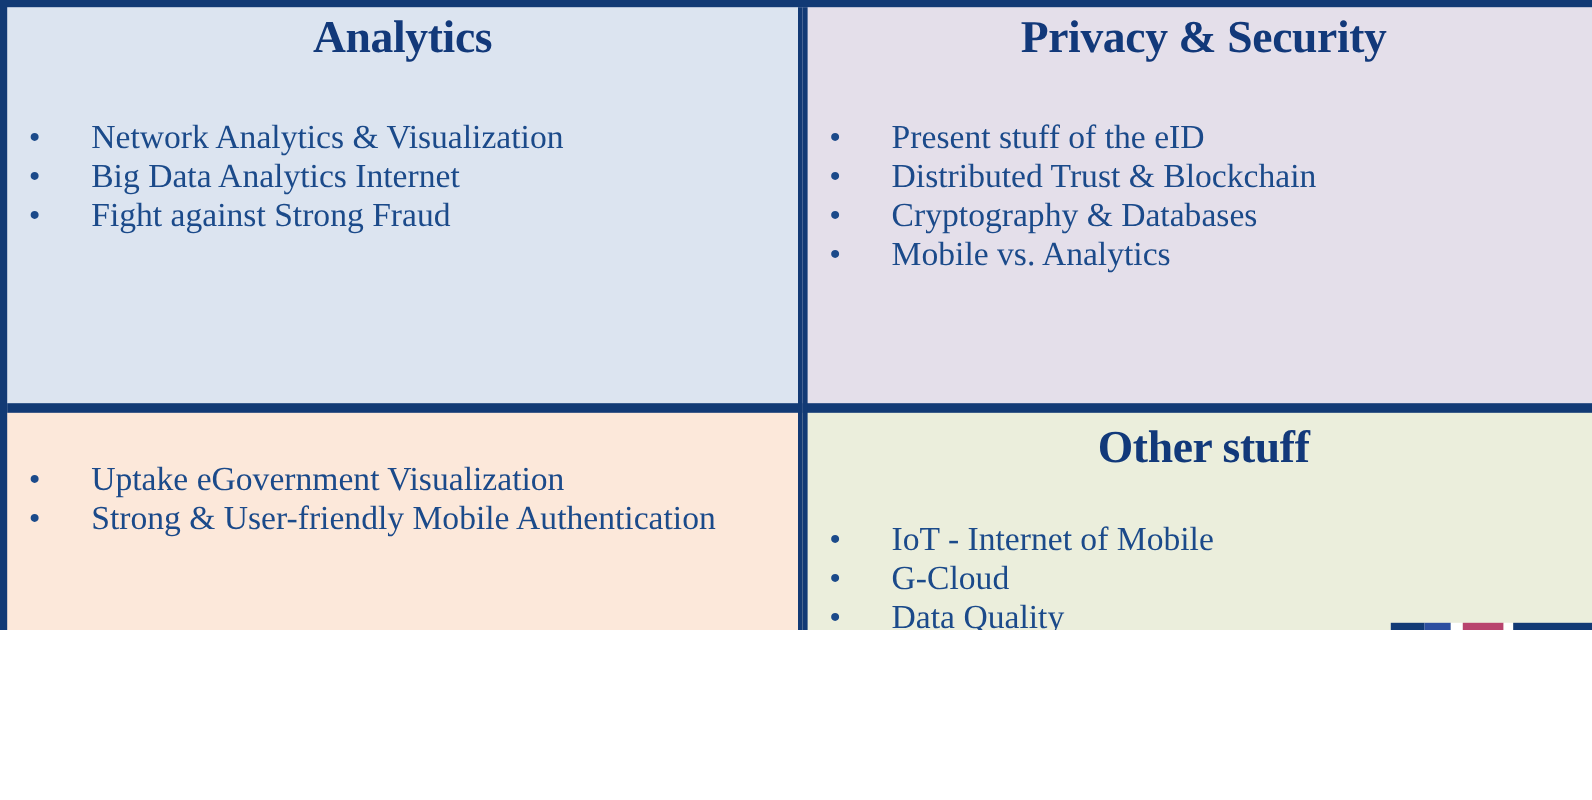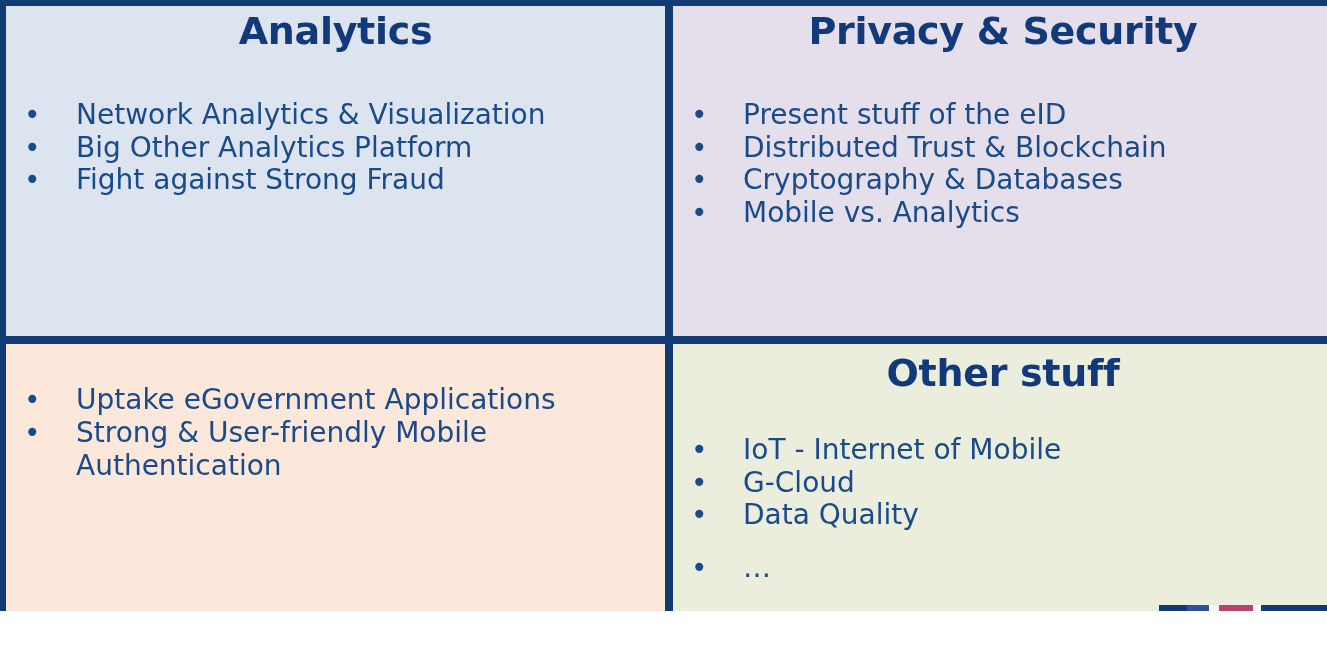--- a/index.html
+++ b/index.html
@@ -7,24 +7,25 @@
     padding: 0;
     background: #ffffff;
   }
   body {
     font-family: "DejaVu Sans", sans-serif;
   }
 
   #slide {
     position: relative;
     width: 1327px;
-    height: 611px;
+    height: 525px;
     box-sizing: border-box;
     overflow: hidden;
     background: #ffffff;
+    font-family: Liberation Serif, serif;
   }
 
   
   .matrix {
     position: absolute;
     left: 0;
     top: 0;
     width: 1327px;
     height: 667px;
     box-sizing: border-box;
@@ -138,21 +139,21 @@
     <div class="quadrant q-tl">
       <div class="q-title">Analytics</div>
       <div class="q-body">
         <ul class="q-list">
           <li class="q-item">
             <span class="q-bullet">•</span>
             <span class="q-text">Network Analytics &amp; Visualization</span>
           </li>
           <li class="q-item">
             <span class="q-bullet">•</span>
-            <span class="q-text">Big Other Analytics Platform</span>
+            <span class="q-text">Big Data Analytics Internet</span>
           </li>
           <li class="q-item">
             <span class="q-bullet">•</span>
             <span class="q-text">Fight against Strong Fraud</span>
           </li>
         </ul>
       </div>
     </div>
 
     <div class="quadrant q-tr">
@@ -177,21 +178,21 @@
           </li>
         </ul>
       </div>
     </div>
 
     <div class="quadrant q-bl">
       <div class="q-body">
         <ul class="q-list">
           <li class="q-item">
             <span class="q-bullet">•</span>
-            <span class="q-text">Uptake eGovernment Applications</span>
+            <span class="q-text">Uptake eGovernment Visualization</span>
           </li>
           <li class="q-item">
             <span class="q-bullet">•</span>
             <span class="q-text">Strong &amp; User-friendly Mobile Authentication</span>
           </li>
         </ul>
       </div>
     </div>
 
     <div class="quadrant q-br">

